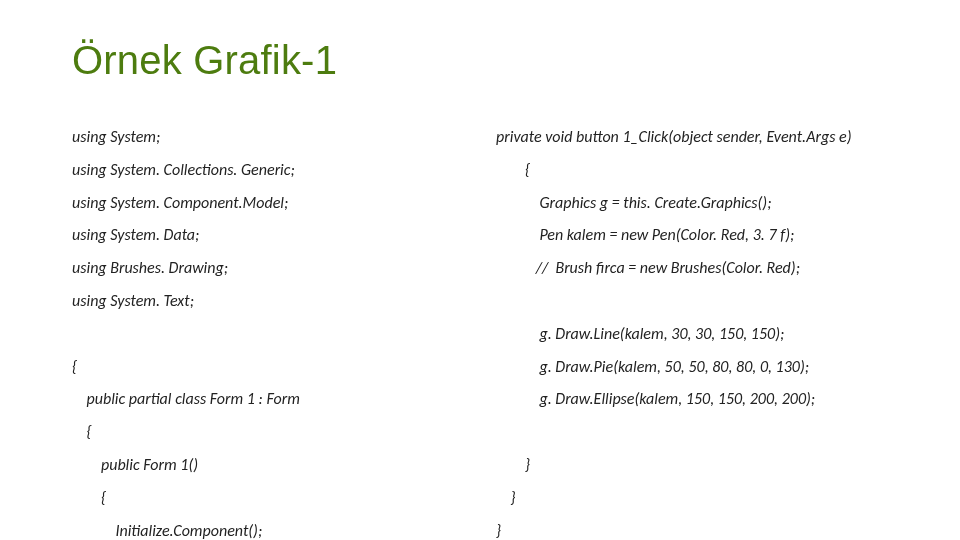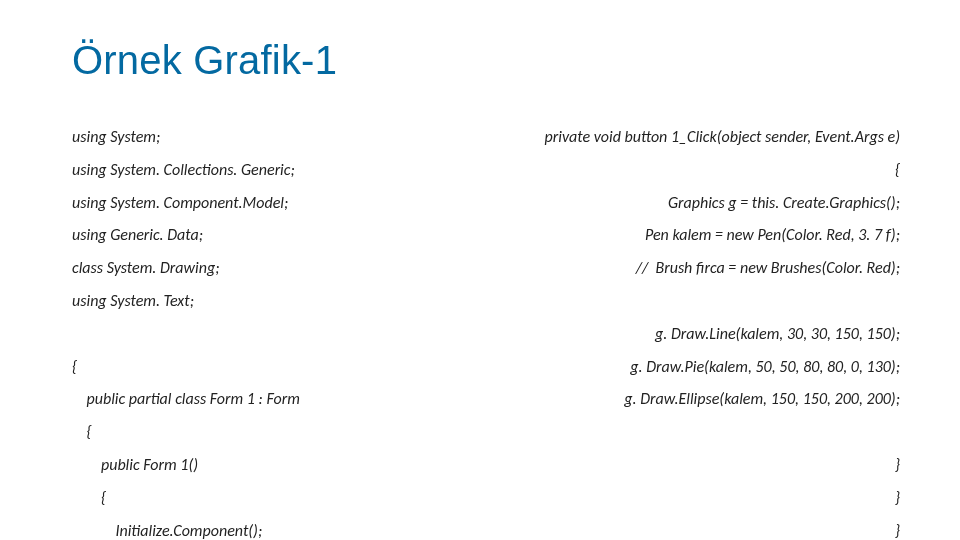--- a/index.html
+++ b/index.html
@@ -15,52 +15,52 @@
   .slide {
     box-sizing: border-box;
     padding: 38px 60px 20px 72px;
     width: 100%;
     height: 100%;
   }
   .title {
     font-family: "Calibri Light", "Segoe UI Light", "Segoe UI", Arial, sans-serif;
     font-size: 40px;
     font-weight: 400;
-    color: #0369a1;
+    color: #4d7c0f;
     margin: 0 0 38px 0;
     letter-spacing: 0.2px;
   }
   .columns {
     display: flex;
     flex-direction: row;
     gap: 20px;
   }
   .col {
     flex: 1;
     font-size: 16px;
     font-family: "Calibri", "Segoe UI", Arial, sans-serif;
     color: #222;
     line-height: 2.05;
     font-style: italic;
   }
   .col-left .line { white-space: pre; }
-  .col-right .line { white-space: pre; text-align: right; }
+  .col-right .line { white-space: pre; }
 </style>
 </head>
 <body>
 
 <div class="slide">
   <h1 class="title">Örnek Grafik-1</h1>
   <div class="columns">
     <div class="col col-left" id="col-left">
         <div class="line">using System;</div>
         <div class="line">using System. Collections. Generic;</div>
         <div class="line">using System. Component.Model;</div>
-        <div class="line">using Generic. Data;</div>
-        <div class="line">class System. Drawing;</div>
+        <div class="line">using System. Data;</div>
+        <div class="line">using Brushes. Drawing;</div>
         <div class="line">using System. Text;</div>
         <div class="line">&nbsp;</div>
         <div class="line">{</div>
         <div class="line">    public partial class Form 1 : Form</div>
         <div class="line">    {</div>
         <div class="line">        public Form 1()</div>
         <div class="line">        {</div>
         <div class="line">            Initialize.Component();</div>
         <div class="line">        }</div>
       </div>

